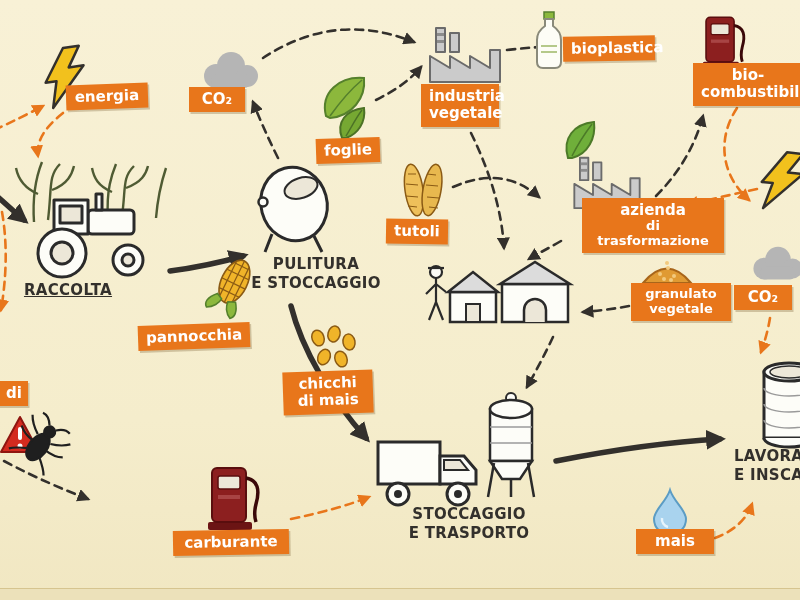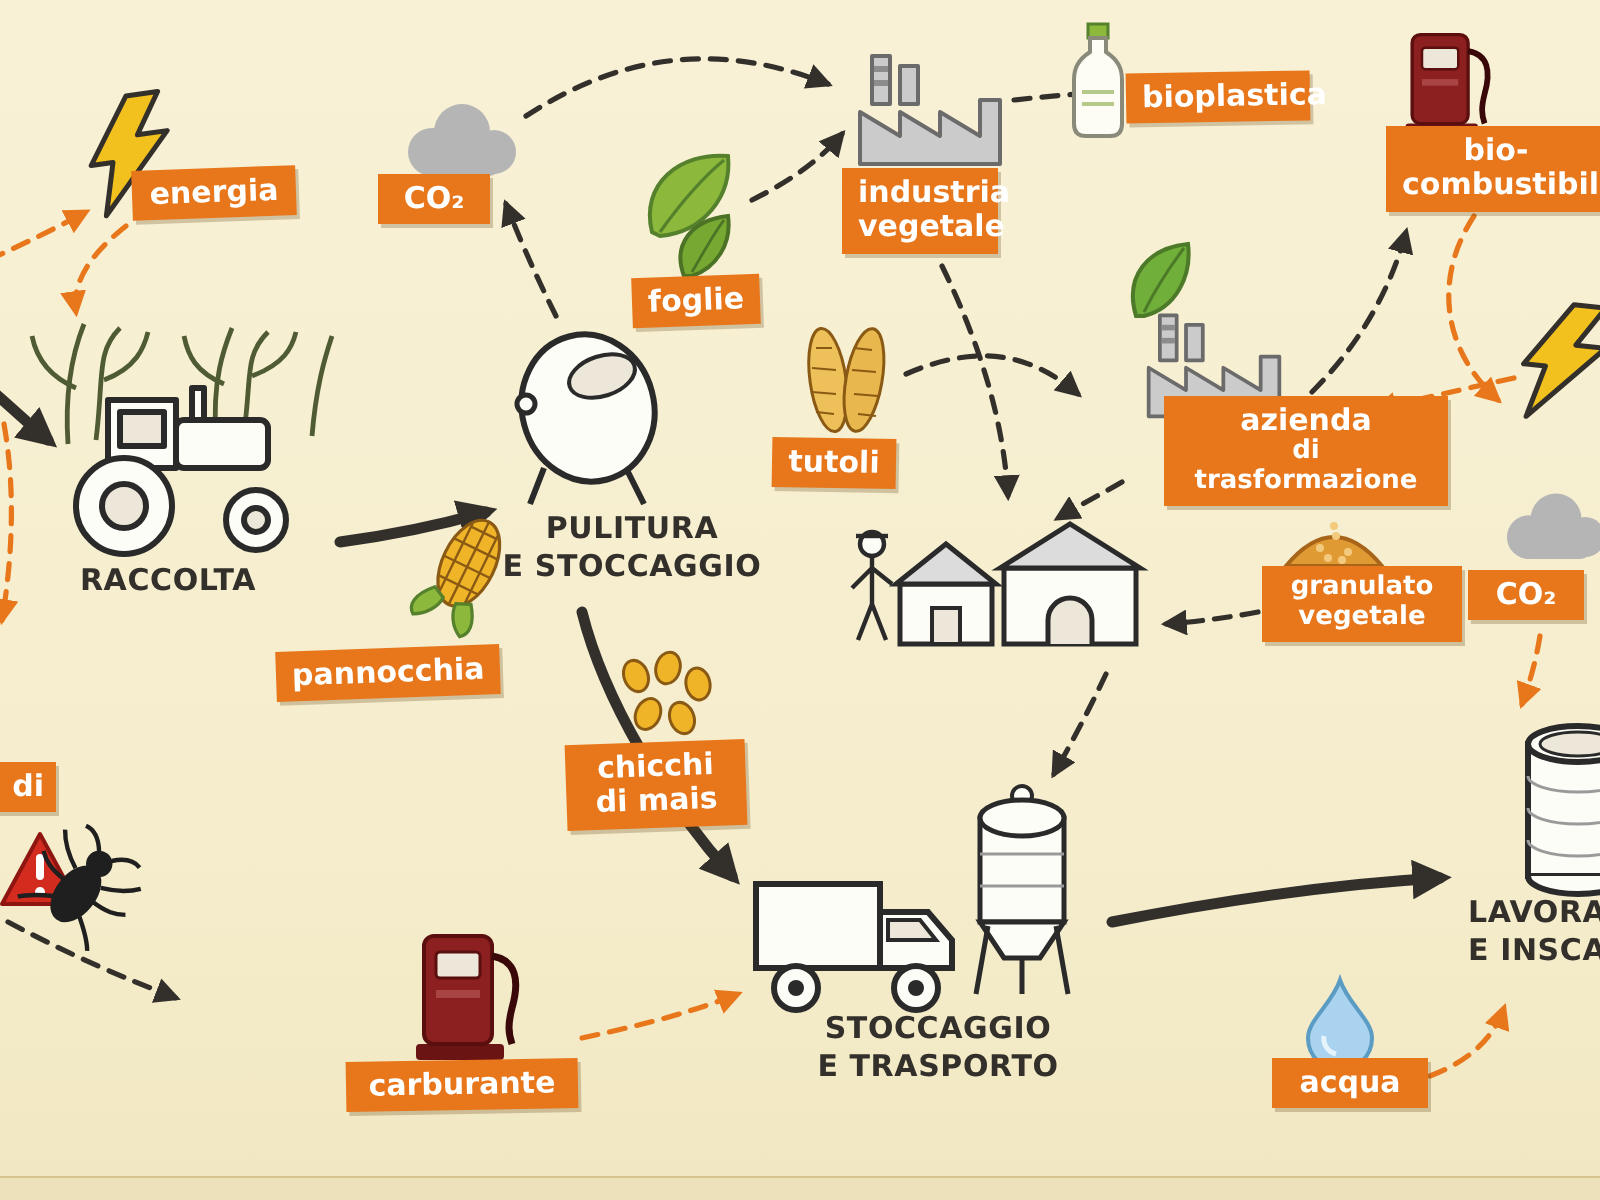--- a/index.html
+++ b/index.html
@@ -104,21 +104,21 @@
       <rect x="78" y="52" width="46" height="24" rx="4"></rect>
       <path d="M44,76 L44,42 L78,42 L78,76 Z"></path>
       <rect x="50" y="48" width="22" height="17" fill="#ece7d8"></rect>
       <rect x="86" y="36" width="6" height="16"></rect>
       <circle cx="52" cy="95" r="24"></circle>
         <circle cx="52" cy="95" r="11" fill="#ece7d8"></circle>
       <circle cx="118" cy="102" r="15"></circle>
         <circle cx="118" cy="102" r="6" fill="#ece7d8"></circle>
     </g>
   </svg>
-  <div class="stage" style="left:24px;top:281px;width:120px;"><span>RACCOLTA</span></div>
+  <div class="stage" style="left:8px;top:281px;width:120px;text-decoration:underline;"><span>RACCOLTA</span></div>
 
   <svg class="icon" style="left:208px;top:256px;width:52px;height:62px;transform:rotate(26deg);" viewBox="0 0 52 62">
     <ellipse cx="24" cy="26" rx="13" ry="23" fill="#f0b429" stroke="#8a5a14" stroke-width="1.6"></ellipse>
     <g stroke="#8a5a14" stroke-width="1.2" fill="none">
       <path d="M12,18 H36 M11,28 H37 M13,38 H35 M17,9 H31"></path>
         <path d="M24,3 V49 M17,7 V45 M31,7 V45"></path>
     </g>
     <path d="M14,44 C6,52 6,58 10,61 C16,58 20,52 20,47 Z" fill="#8cb83c" stroke="#55802c" stroke-width="1.6"></path>
     <path d="M34,44 C40,52 40,58 36,61 C30,58 27,52 27,47 Z" fill="#8cb83c" stroke="#55802c" stroke-width="1.6"></path>
   </svg>
@@ -291,21 +291,21 @@
   </svg>
   <div class="stage" style="left:388px;top:505px;width:162px;">
     <span class="l">STOCCAGGIO</span>
     <span class="l">E TRASPORTO</span>
   </div>
 
   <svg class="icon" style="left:650px;top:488px;width:40px;height:46px;" viewBox="0 0 40 46">
     <path d="M20,2 C24,14 36,22 36,31 a16,16 0 1 1 -32,0 C4,22 16,14 20,2 Z" fill="#a9d3ee" stroke="#5b9cc4" stroke-width="2"></path>
     <path d="M12,30 a8,8 0 0 0 6,9" stroke="#e6f4fc" stroke-width="2.5" fill="none"></path>
   </svg>
-  <div class="tag" style="left:636px;top:529px;width:78px;"><span>acqua</span></div>
+  <div class="tag" style="left:636px;top:529px;width:78px;"><span>mais</span></div>
 
   <svg class="icon" style="left:760px;top:358px;width:58px;height:94px;" viewBox="0 0 58 94">
     <rect x="4" y="14" width="50" height="66" fill="#fdfdf8" stroke="#2a2a2a" stroke-width="3"></rect>
     <ellipse cx="29" cy="14" rx="25" ry="9" fill="#fdfdf8" stroke="#2a2a2a" stroke-width="3"></ellipse>
     <ellipse cx="29" cy="14" rx="19" ry="6" fill="#ece7d8" stroke="#2a2a2a" stroke-width="1.5"></ellipse>
     <path d="M4,80 a25,9 0 0 0 50,0" fill="#fdfdf8" stroke="#2a2a2a" stroke-width="3"></path>
     <path d="M4,30 a25,8 0 0 0 50,0 M4,46 a25,8 0 0 0 50,0 M4,62 a25,8 0 0 0 50,0" stroke="#9a9a9a" stroke-width="1.5" fill="none"></path>
   </svg>
   <div class="stage" style="left:734px;top:447px;width:140px;text-align:left;">
     <span class="l">LAVORA</span>

